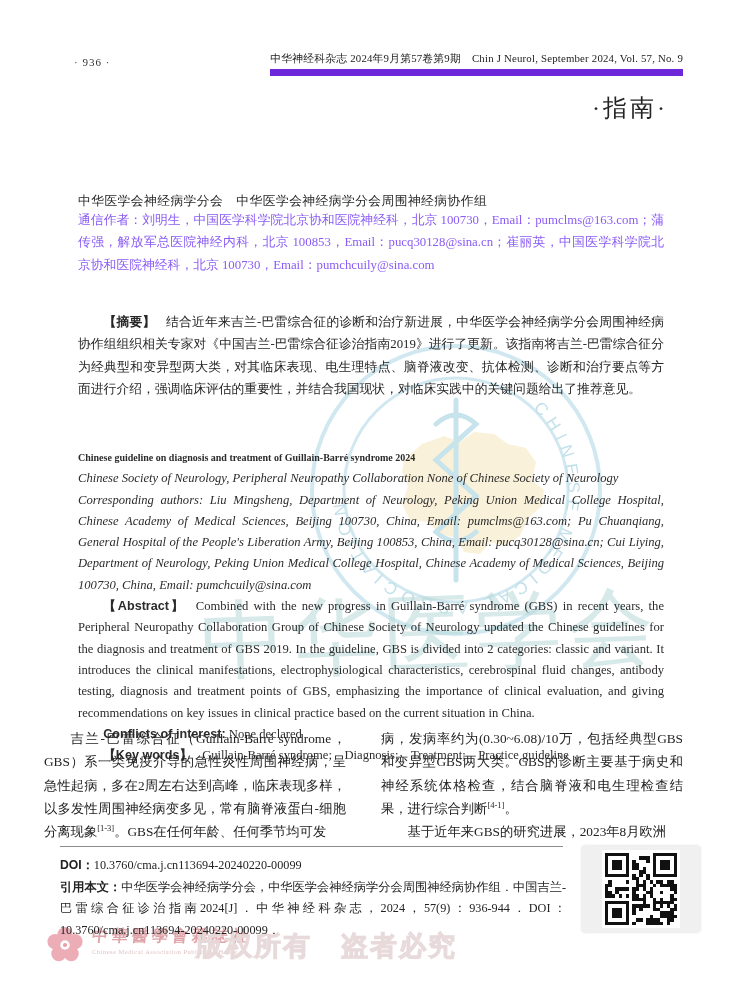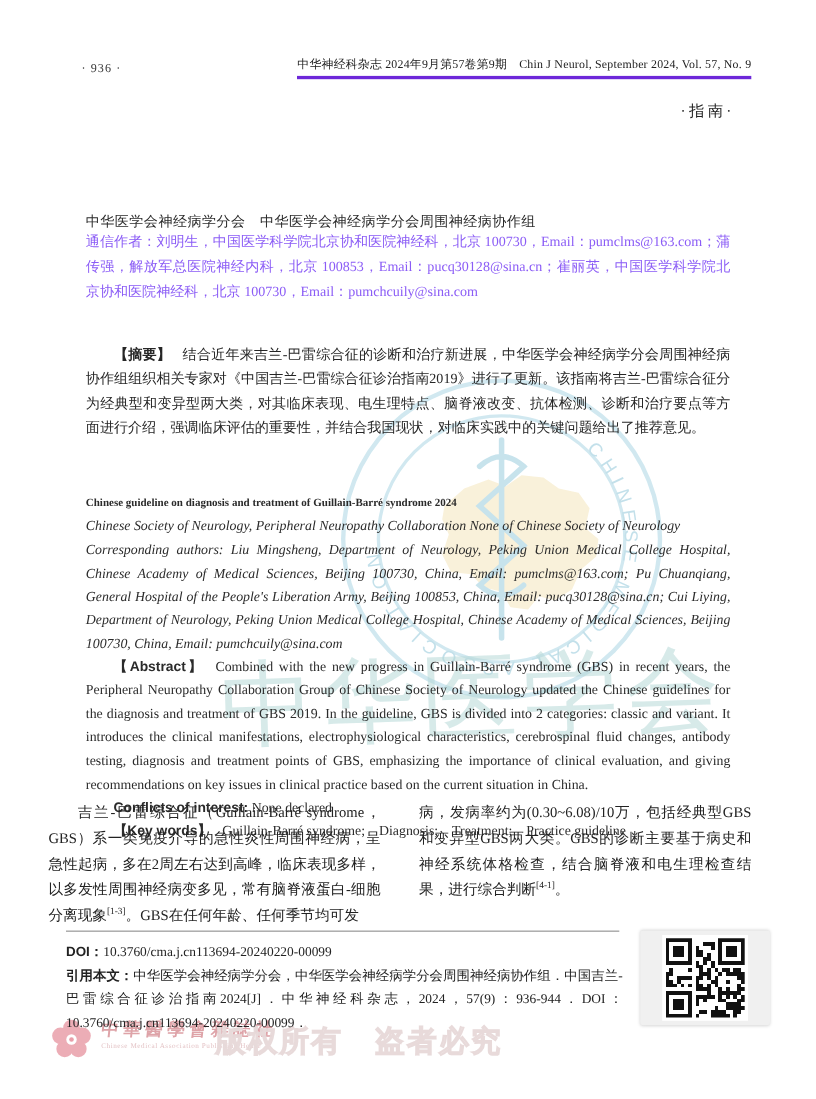--- a/index.html
+++ b/index.html
@@ -16,22 +16,22 @@
   .wm-pub-cn{font-size:16px;color:#d4888e;letter-spacing:4px;transform:skewX(-6deg);
              font-weight:bold;opacity:.85;}
   .wm-pub-en{font-size:6.5px;color:#dfb9bc;letter-spacing:.5px;margin-top:1px;}
   .wm-copy{left:196px;top:928px;font-size:27px;font-weight:bold;letter-spacing:2px;
            color:#f2e9e9;-webkit-text-stroke:1px #e7d9d9;opacity:.95;
            font-family:"Liberation Sans",sans-serif;white-space:nowrap;}
   
   .z{position:absolute;z-index:1;}
   .page-num{left:74px;top:56px;font-size:11px;letter-spacing:1px;color:#333;}
   .journal-line{right:59px;top:52px;font-size:10.8px;color:#222;
-                padding-bottom:3px;border-bottom:3px solid #6d28d9;letter-spacing:.2px;}
-  .section-tag{right:74px;top:92px;font-size:14px;letter-spacing:3px;color:#222;}
+                padding-bottom:3px;border-bottom:7px solid #6d28d9;letter-spacing:.2px;}
+  .section-tag{right:74px;top:92px;font-size:24px;letter-spacing:3px;color:#222;}
   .doc-title{left:78px;top:132px;font-size:27px;font-weight:bold;letter-spacing:1px;color:#151515;}
   .org-line{left:78px;top:193px;font-size:12.8px;color:#2a2a2a;letter-spacing:.4px;}
   .corr-block{left:78px;top:209px;width:586px;font-size:12.8px;line-height:22.4px;
               text-align:justify;color:#8b5cf6;}
   .abs-block{left:78px;top:311px;width:586px;font-size:12.8px;line-height:22.3px;
              text-align:justify;color:#262626;}
   .abs-block p{margin:0;text-indent:2em;}
   .lbl{font-family:"Liberation Sans","DejaVu Sans",sans-serif;font-weight:bold;}
   .en-block{left:78px;top:447px;width:586px;font-size:12.6px;line-height:21.3px;color:#2b2b2b;}
   .en-block p{margin:0;}
@@ -119,20 +119,21 @@
     <p class="en-abs"><span class="lbl">【Abstract】</span><span class="sp-s"></span><span>Combined with the new progress in Guillain-Barré syndrome (GBS) in recent years, the Peripheral Neuropathy Collaboration Group of Chinese Society of Neurology updated the Chinese guidelines for the diagnosis and treatment of GBS 2019. In the guideline, GBS is divided into 2 categories: classic and variant. It introduces the clinical manifestations, electrophysiological characteristics, cerebrospinal fluid changes, antibody testing, diagnosis and treatment points of GBS, emphasizing the importance of clinical evaluation, and giving recommendations on key issues in clinical practice based on the current situation in China.</span></p>
     <p class="en-kw"><span class="lbl">Conflicts of interest:</span><span> None declared</span></p>
     <p class="en-kw"><span class="lbl">【Key words】</span><span class="sp-s"></span><span>Guillain-Barré syndrome; Diagnosis; Treatment; Practice guideline</span></p>
   </div>
 
   <div class="z body-col col1">
     <p class="indent"><span>吉兰-巴雷综合征（Guillain-Barré syndrome，GBS）系一类免疫介导的急性炎性周围神经病，呈急性起病，多在2周左右达到高峰，临床表现多样，以多发性周围神经病变多见，常有脑脊液蛋白-细胞分离现象</span><sup>[1-3]</sup><span>。GBS在任何年龄、任何季节均可发</span></p>
   </div>
   <div class="z body-col col2">
     <p><span>病，发病率约为(0.30~6.08)/10万，包括经典型GBS和变异型GBS两大类。GBS的诊断主要基于病史和神经系统体格检查，结合脑脊液和电生理检查结果，进行综合判断</span><sup>[4-1]</sup><span>。</span></p>
+    <p class="indent"><span>基于近年来GBS的研究进展，2023年8月欧洲</span></p>
   </div>
 
   <div class="z foot-rule"></div>
   <div class="z footer-block">
     <p><span class="lbl">DOI：</span><span>10.3760/cma.j.cn113694-20240220-00099</span></p>
     <p class="cite"><span class="lbl">引用本文：</span><span>中华医学会神经病学分会，中华医学会神经病学分会周围神经病协作组．中国吉兰-巴雷综合征诊治指南2024[J]．中华神经科杂志，2024，57(9)：936-944．DOI：10.3760/cma.j.cn113694-20240220-00099．</span></p>
   </div>
 
   <div class="z qr-panel">
     <div class="qr-inner">

